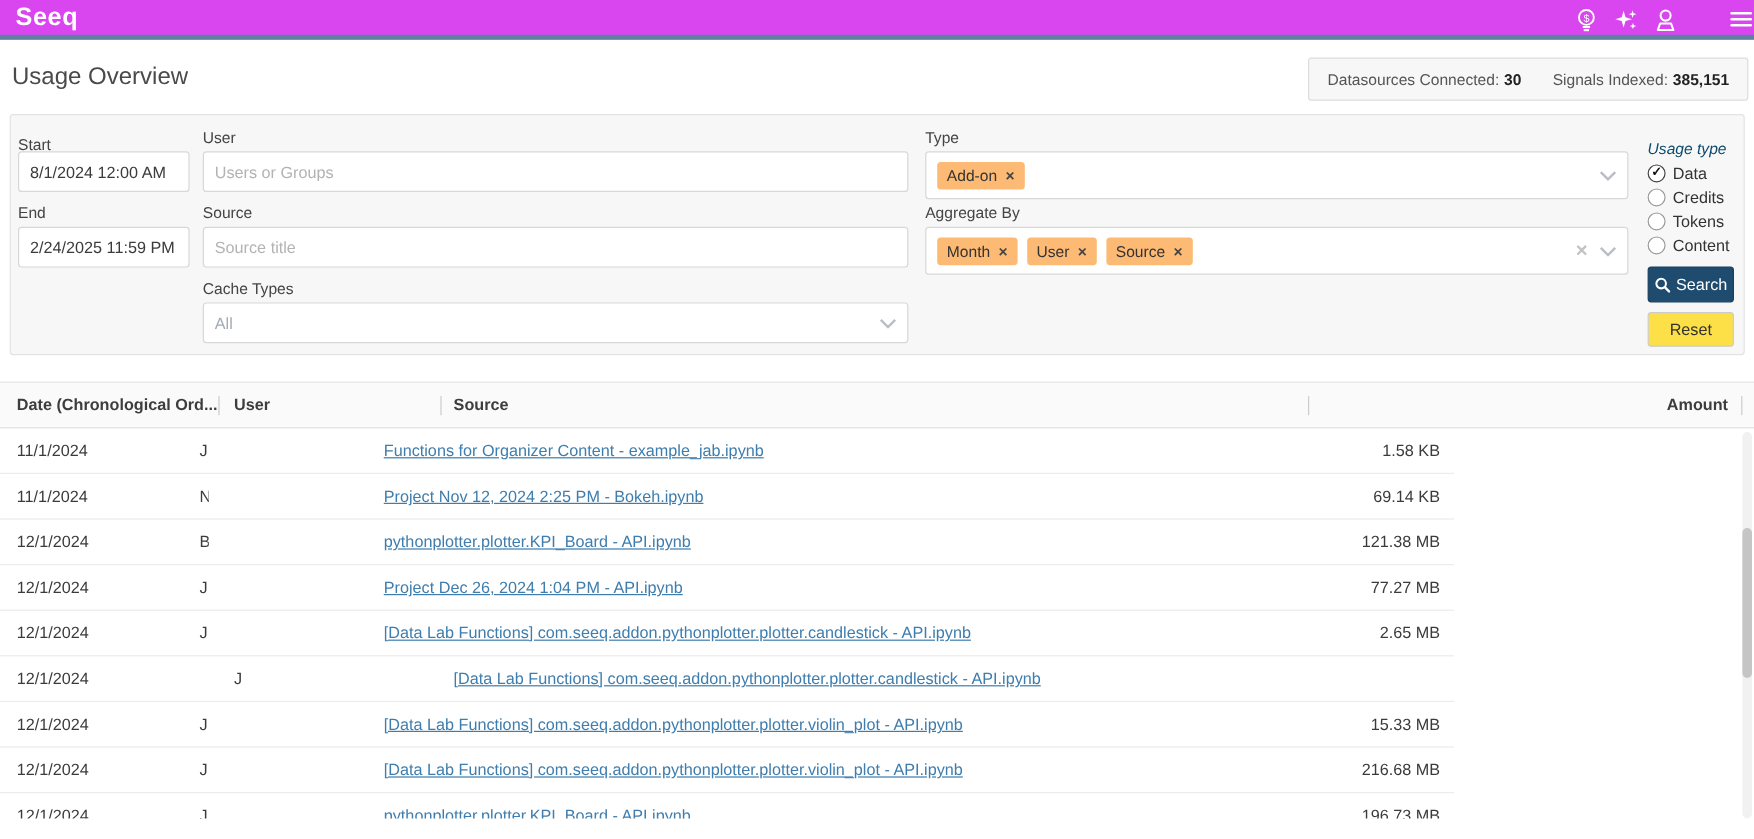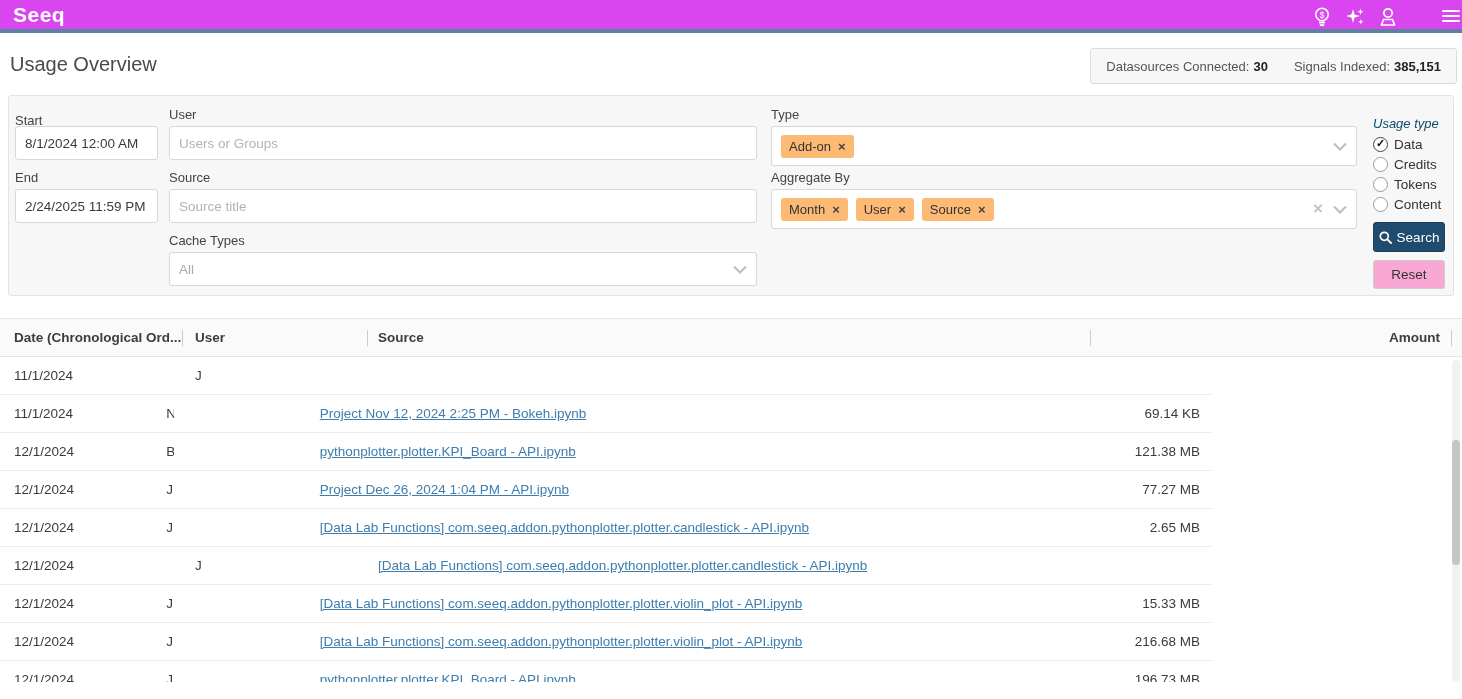--- a/index.html
+++ b/index.html
@@ -49,21 +49,21 @@
   .radio { width:15px; height:15px; border:1px solid #9b9b9b; border-radius:50%;
     background:#fff; margin-right:6px; position:relative; flex:none; }
   .radio.checked { border-color:#444; }
   .radio.checked::after { content:"✓"; position:absolute; left:2px; top:-1px;
     font-size:11px; color:#111; font-weight:bold; }
   .radio-label { font-size:13.5px; color:#333; white-space:nowrap; }
   .search-btn { margin-top:8px; width:72px; height:30px; background:#1f4b6e; color:#fff;
     border:1px solid #1a405e; border-radius:3px; font-size:13.5px; display:flex;
     align-items:center; justify-content:center; gap:5px; cursor:pointer;
     font-family:"Liberation Sans", sans-serif; }
-  .reset-btn { margin-top:8px; width:72px; height:29px; background:#f9a8d4; color:#333;
+  .reset-btn { margin-top:8px; width:72px; height:29px; background:#fde047; color:#333;
     border:1px solid #ccc; border-radius:3px; font-size:13.5px; cursor:pointer;
     font-family:"Liberation Sans", sans-serif; }
 
   
   .thead { position:absolute; left:0; top:318px; width:1462px; height:39px;
     background:#fafafa; border-top:1px solid #e6e6e6; border-bottom:1px solid #e2e2e2;
     display:flex; align-items:center; font-size:13.5px; font-weight:bold; color:#3d3d3d; }
   .th { position:relative; height:100%; display:flex; align-items:center; }
   .th.c-date   { width:182px; padding-left:14px; }
   .th.c-user   { width:185px; padding-left:13px; }
@@ -234,20 +234,24 @@
     <div class="th c-source">Source</div>
     <div class="th c-amount">Amount</div>
   </div>
 
   <div class="tbody">
   <div class="tr">
     <div class="td c-date">11/1/2024</div>
     <div class="td c-user">
           <span class="user-clip">J</span>
         </div>
+    <div class="td c-source">
+          <a class="src-link">Functions for Organizer Content - example_jab.ipynb</a>
+        </div>
+    <div class="td c-amount">1.58 KB</div>
   </div>
 
   <div class="tr">
     <div class="td c-date">11/1/2024</div>
     <div class="td c-user">
           <span class="user-clip">N</span>
         </div>
     <div class="td c-source">
           <a class="src-link">Project Nov 12, 2024 2:25 PM - Bokeh.ipynb</a>
         </div>

